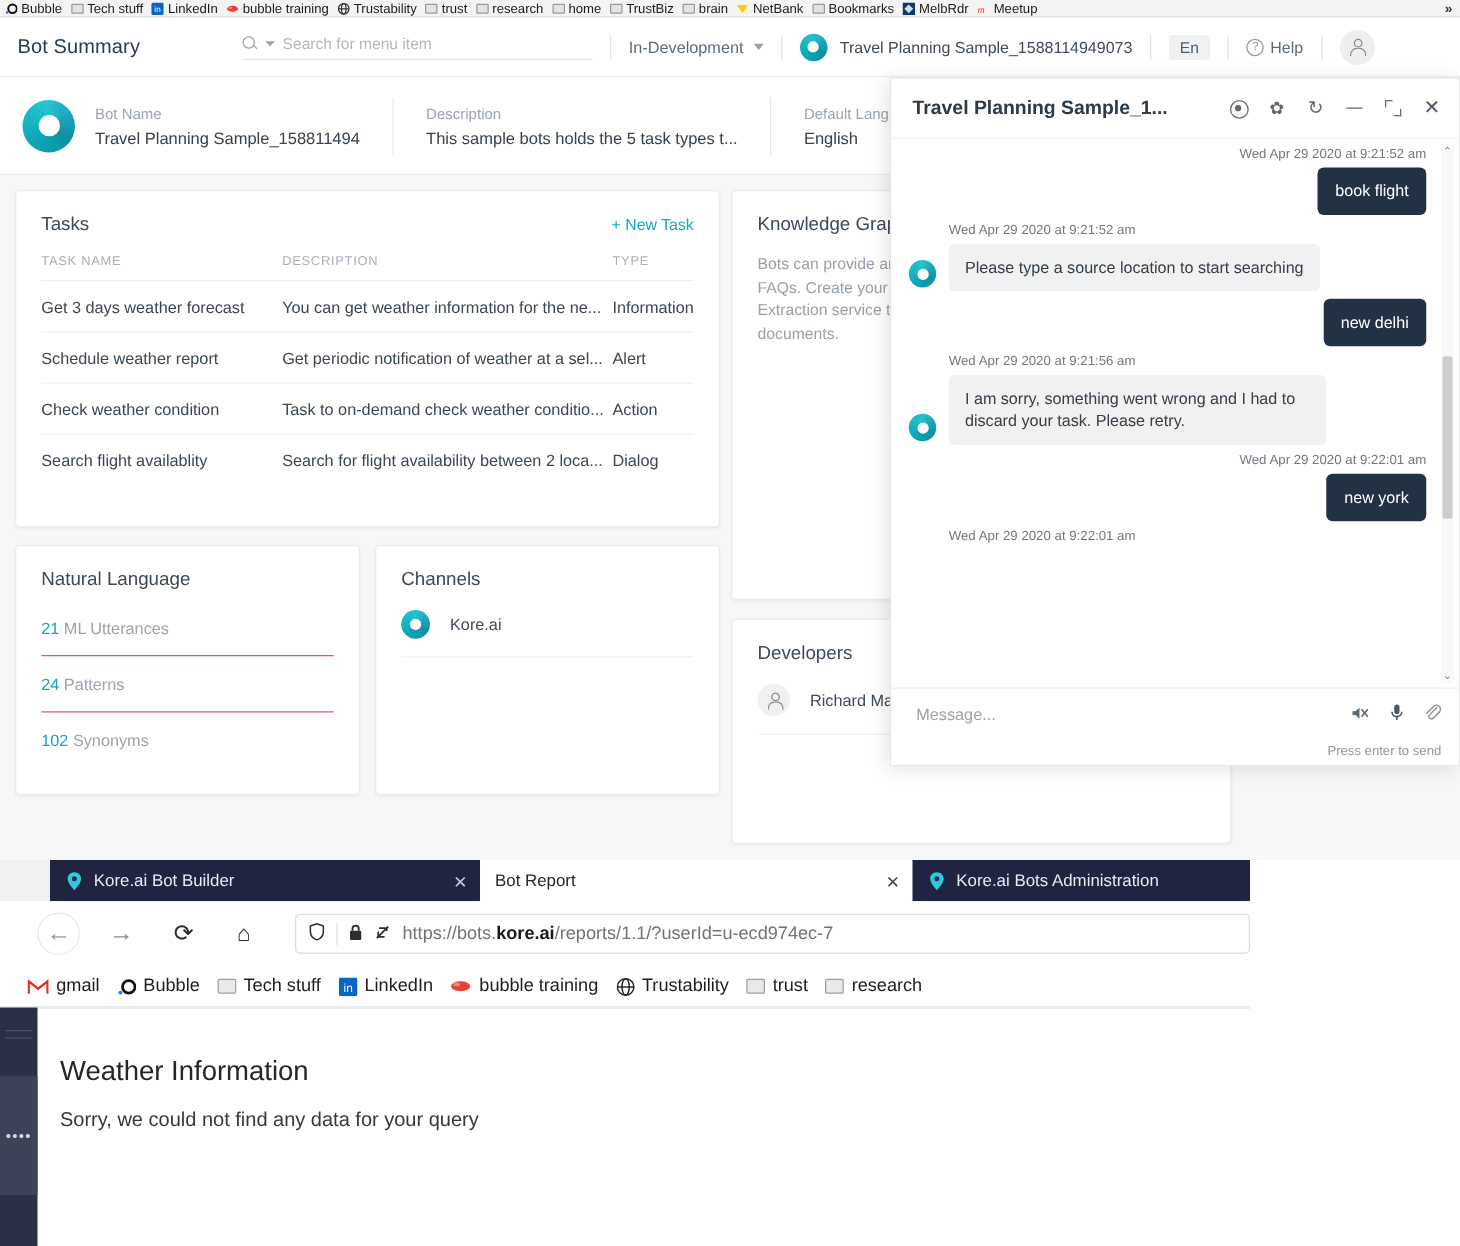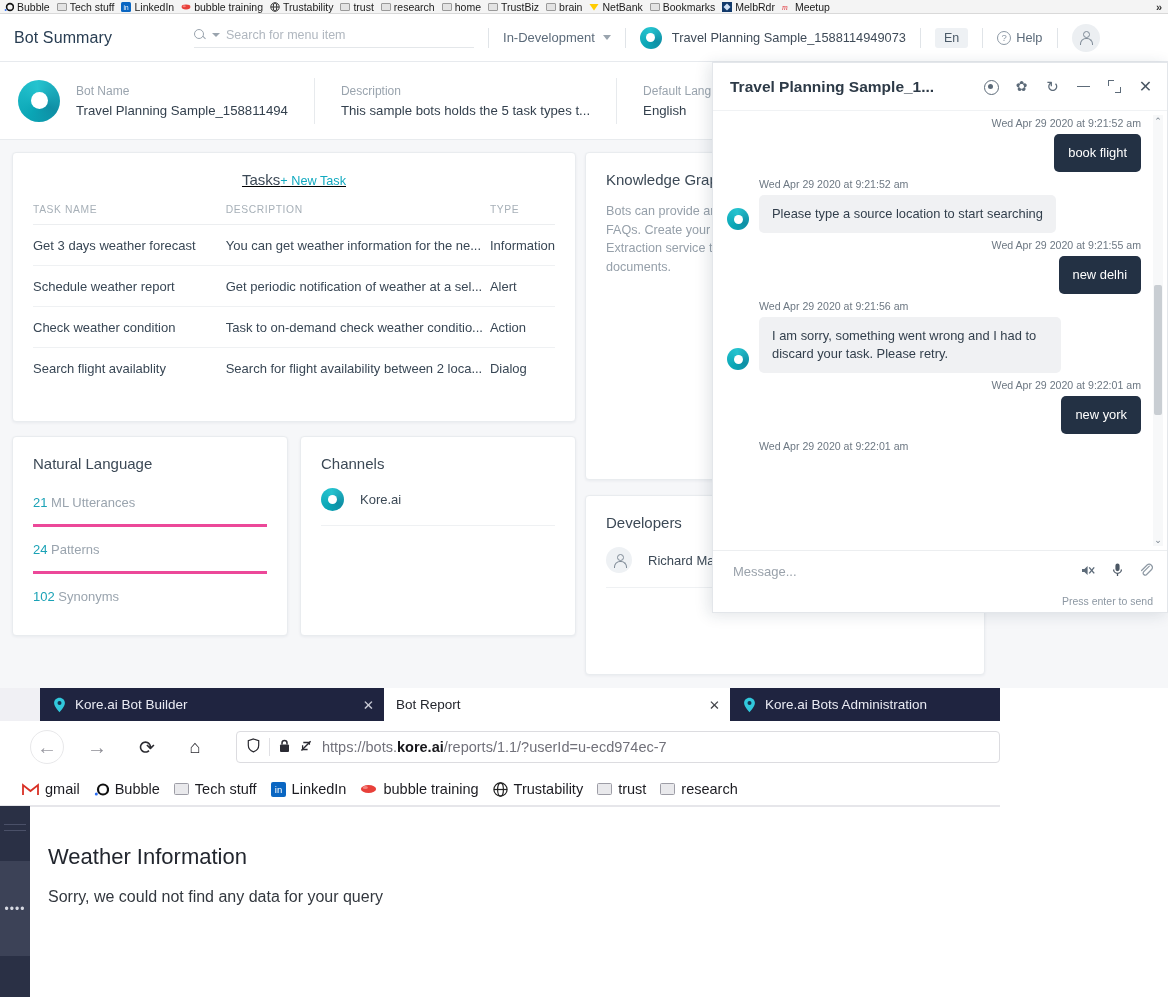--- a/index.html
+++ b/index.html
@@ -112,42 +112,42 @@
 
   
   .cards-area { position: absolute; left: 0; top: 140px; width: 1168px; bottom: 0; }
   .card {
     position: absolute; background: #fff;
     border: 1px solid #e9ecef; border-radius: 4px;
     box-shadow: 0 1px 3px rgba(20,40,60,.06);
   }
   .card-title { font-size: 15px; color: #3c4956; }
   .tasks-card { left: 12px; top: 12px; width: 564px; height: 270px; padding: 18px 20px; }
-  .tasks-head { display: flex; align-items: baseline; justify-content: center; text-decoration: underline; }
+  .tasks-head { display: flex; align-items: baseline; justify-content: space-between; }
   .new-task { font-size: 12.7px; color: #12aac0; }
   .tasks-table { width: 100%; margin-top: 16px; border-collapse: collapse; }
   .tasks-table th {
     text-align: left; font-size: 10.3px; font-weight: normal; letter-spacing: .6px;
     color: #a7b0b8; padding-bottom: 9px; border-bottom: 1px solid #ecEEF0;
   }
   .tasks-table td {
     font-size: 13px; color: #394755; padding: 13px 0 12px 0;
     border-bottom: 1px solid #eff1f3; white-space: nowrap;
   }
   .tasks-table tr:last-child td { border-bottom: none; }
   .col-name { width: 196px; }
   .col-desc { width: 265px; }
 
   .kg-card { left: 585px; top: 12px; width: 400px; height: 328px; padding: 18px 20px; }
   .kg-text { font-size: 12.6px; color: #96a0aa; line-height: 18.5px; margin-top: 14px; }
 
   .nl-card { left: 12px; top: 296px; width: 276px; height: 200px; padding: 18px 20px; }
   .nl-row {
     font-size: 13px; color: #9aa4ae; padding: 15px 0 14px 0;
-    border-bottom: 3px solid #ec4899;
+    border-bottom: 1px solid #ec4899;
   }
   .nl-row:last-child { border-bottom: none; }
   .nl-num { color: #1aa2b6; }
   .nl-card .card-title { margin-bottom: 8px; }
 
   .ch-card { left: 300px; top: 296px; width: 276px; height: 200px; padding: 18px 20px; }
   .ch-row {
     display: flex; align-items: center; gap: 16px;
     padding: 16px 0 14px 0; border-bottom: 1px solid #eff1f3;
   }
@@ -574,21 +574,20 @@
       <div class="msg-time" style="margin-left:32px;">Wed Apr 29 2020 at 9:21:52 am</div>
       <div class="row-bot">
         <span class="kore-ring bot-av">
             <span style="width:9px;height:9px;"></span>
           </span>
         <div class="bubble-bot">Please type a source location to start searching</div>
       </div>
     </div>
 
     <div class="msg-block">
-      <div class="msg-time right">Wed Apr 29 2020 at 9:21:55 am</div>
       <div class="row-user">
           <div class="bubble-user">new delhi</div>
         </div>
     </div>
 
     <div class="msg-block">
       <div class="msg-time" style="margin-left:32px;">Wed Apr 29 2020 at 9:21:56 am</div>
       <div class="row-bot">
         <span class="kore-ring bot-av">
             <span style="width:9px;height:9px;"></span>

